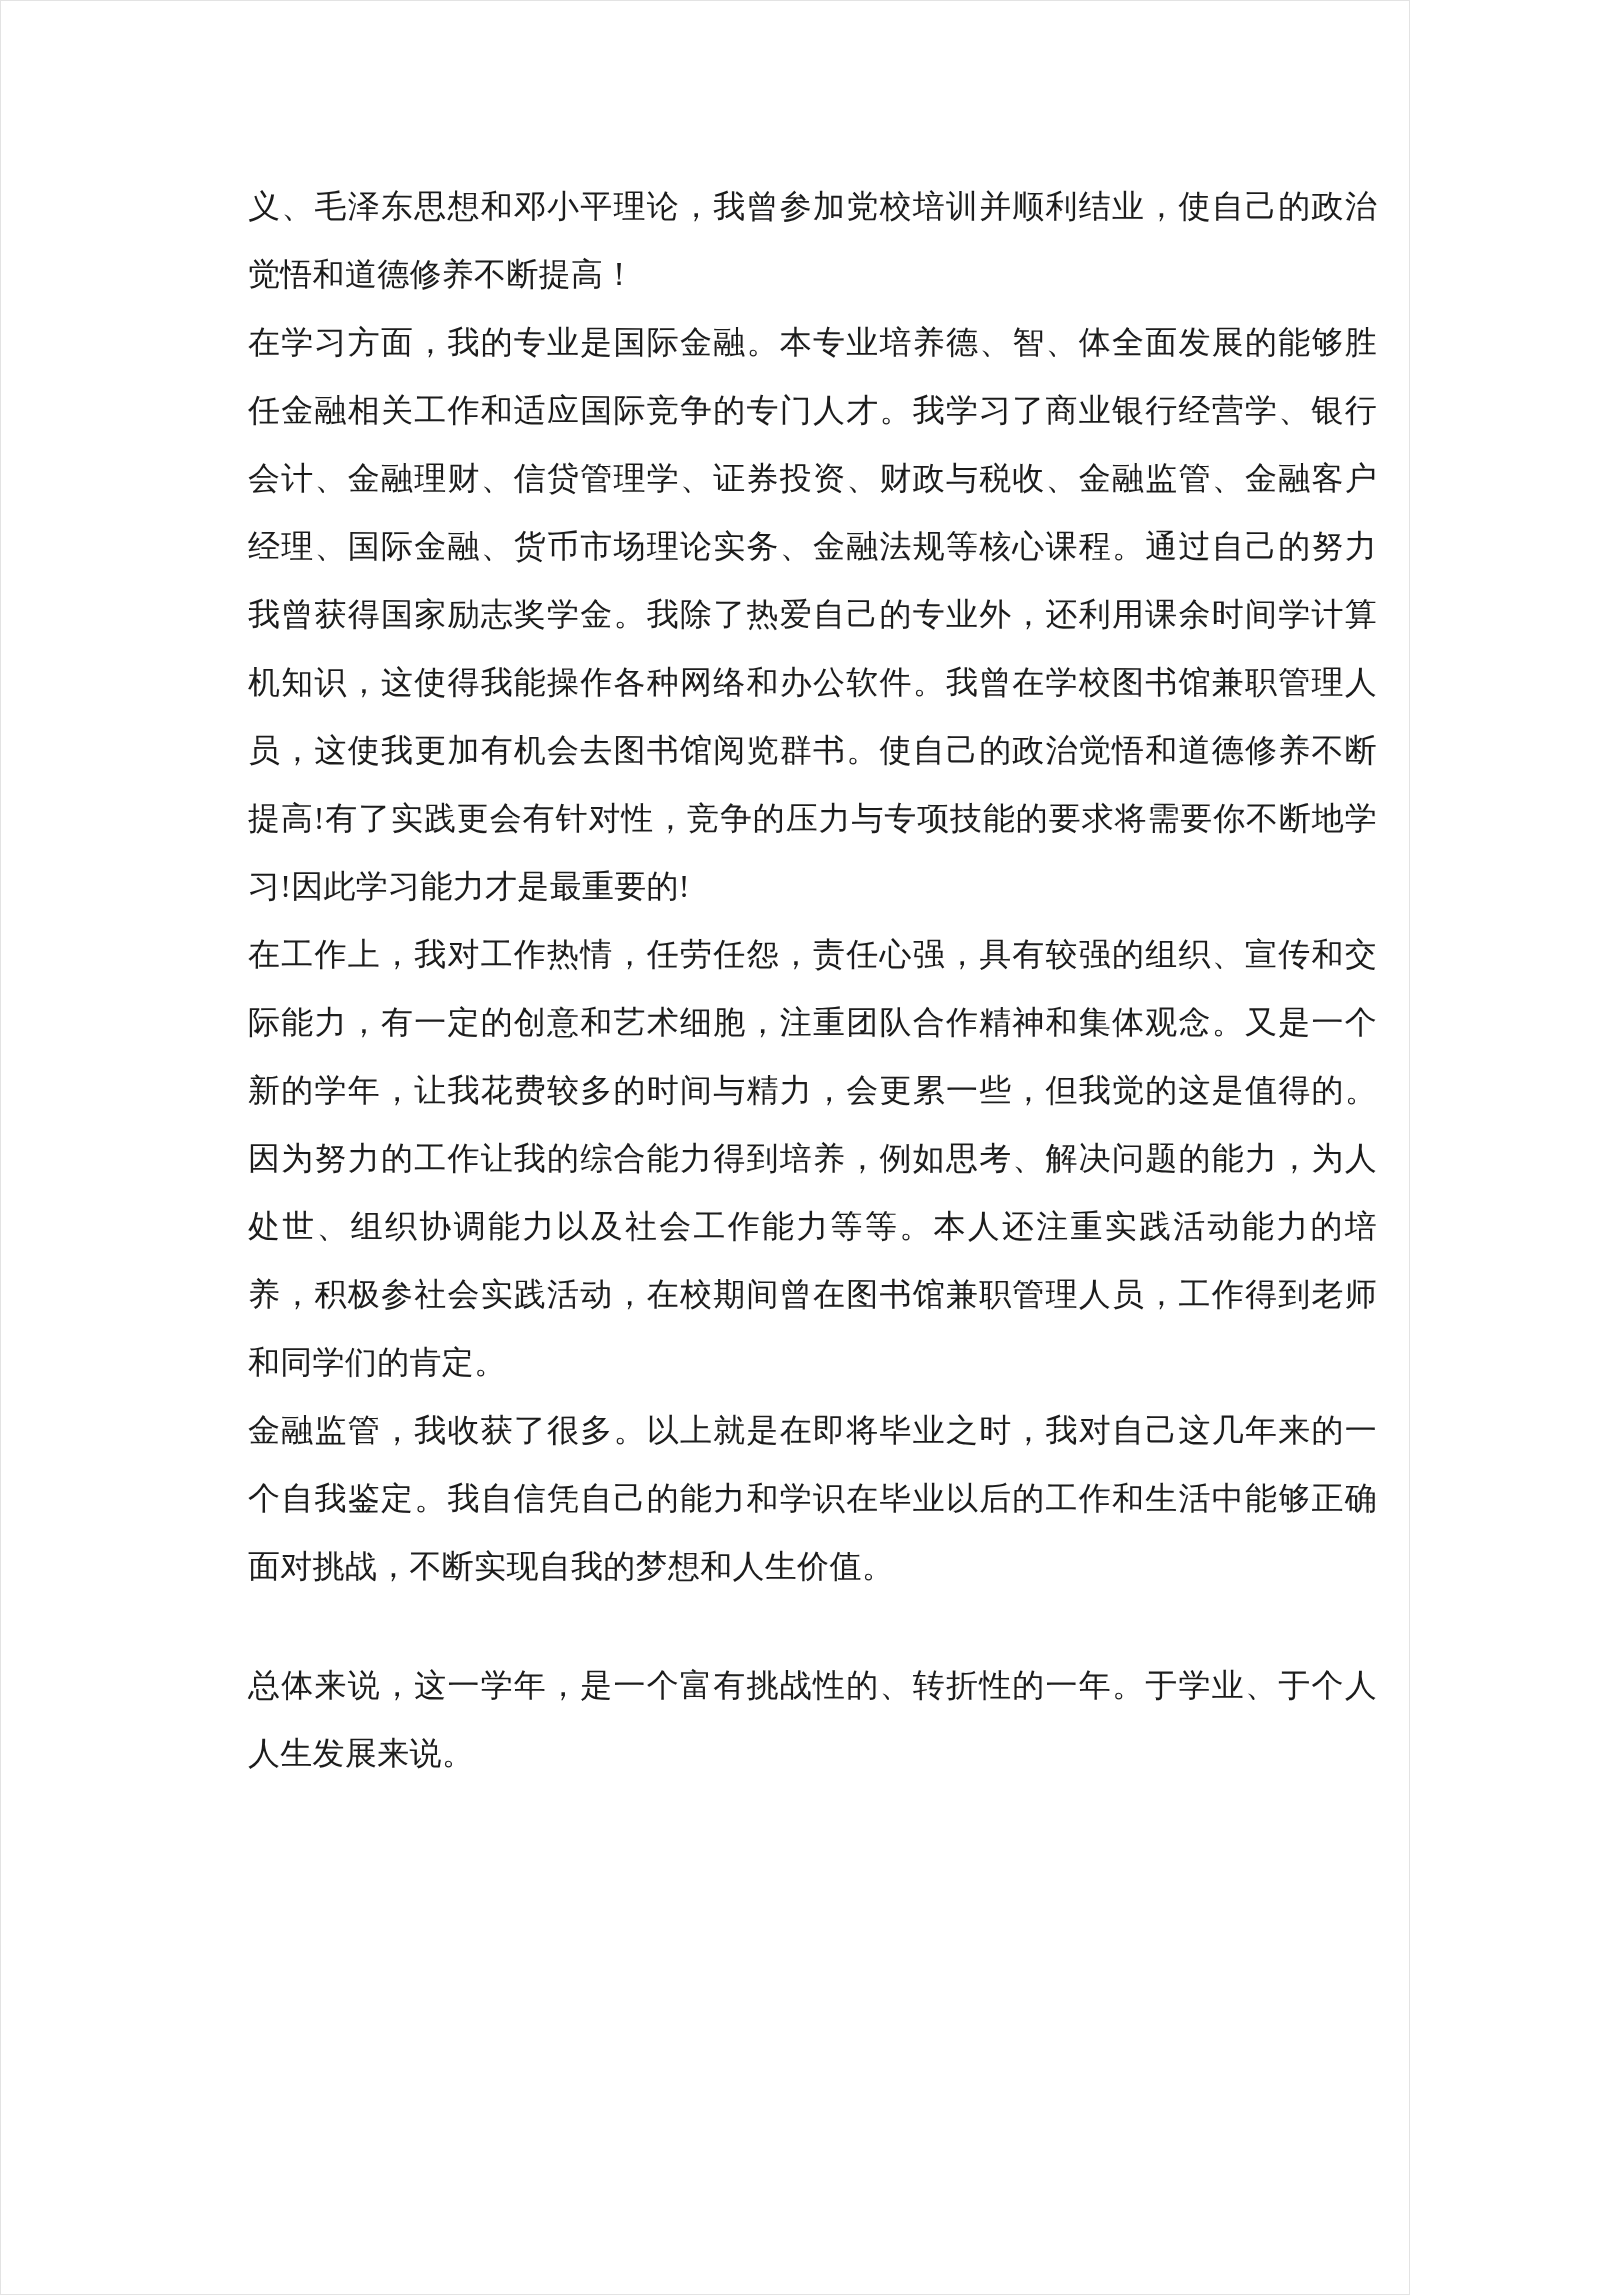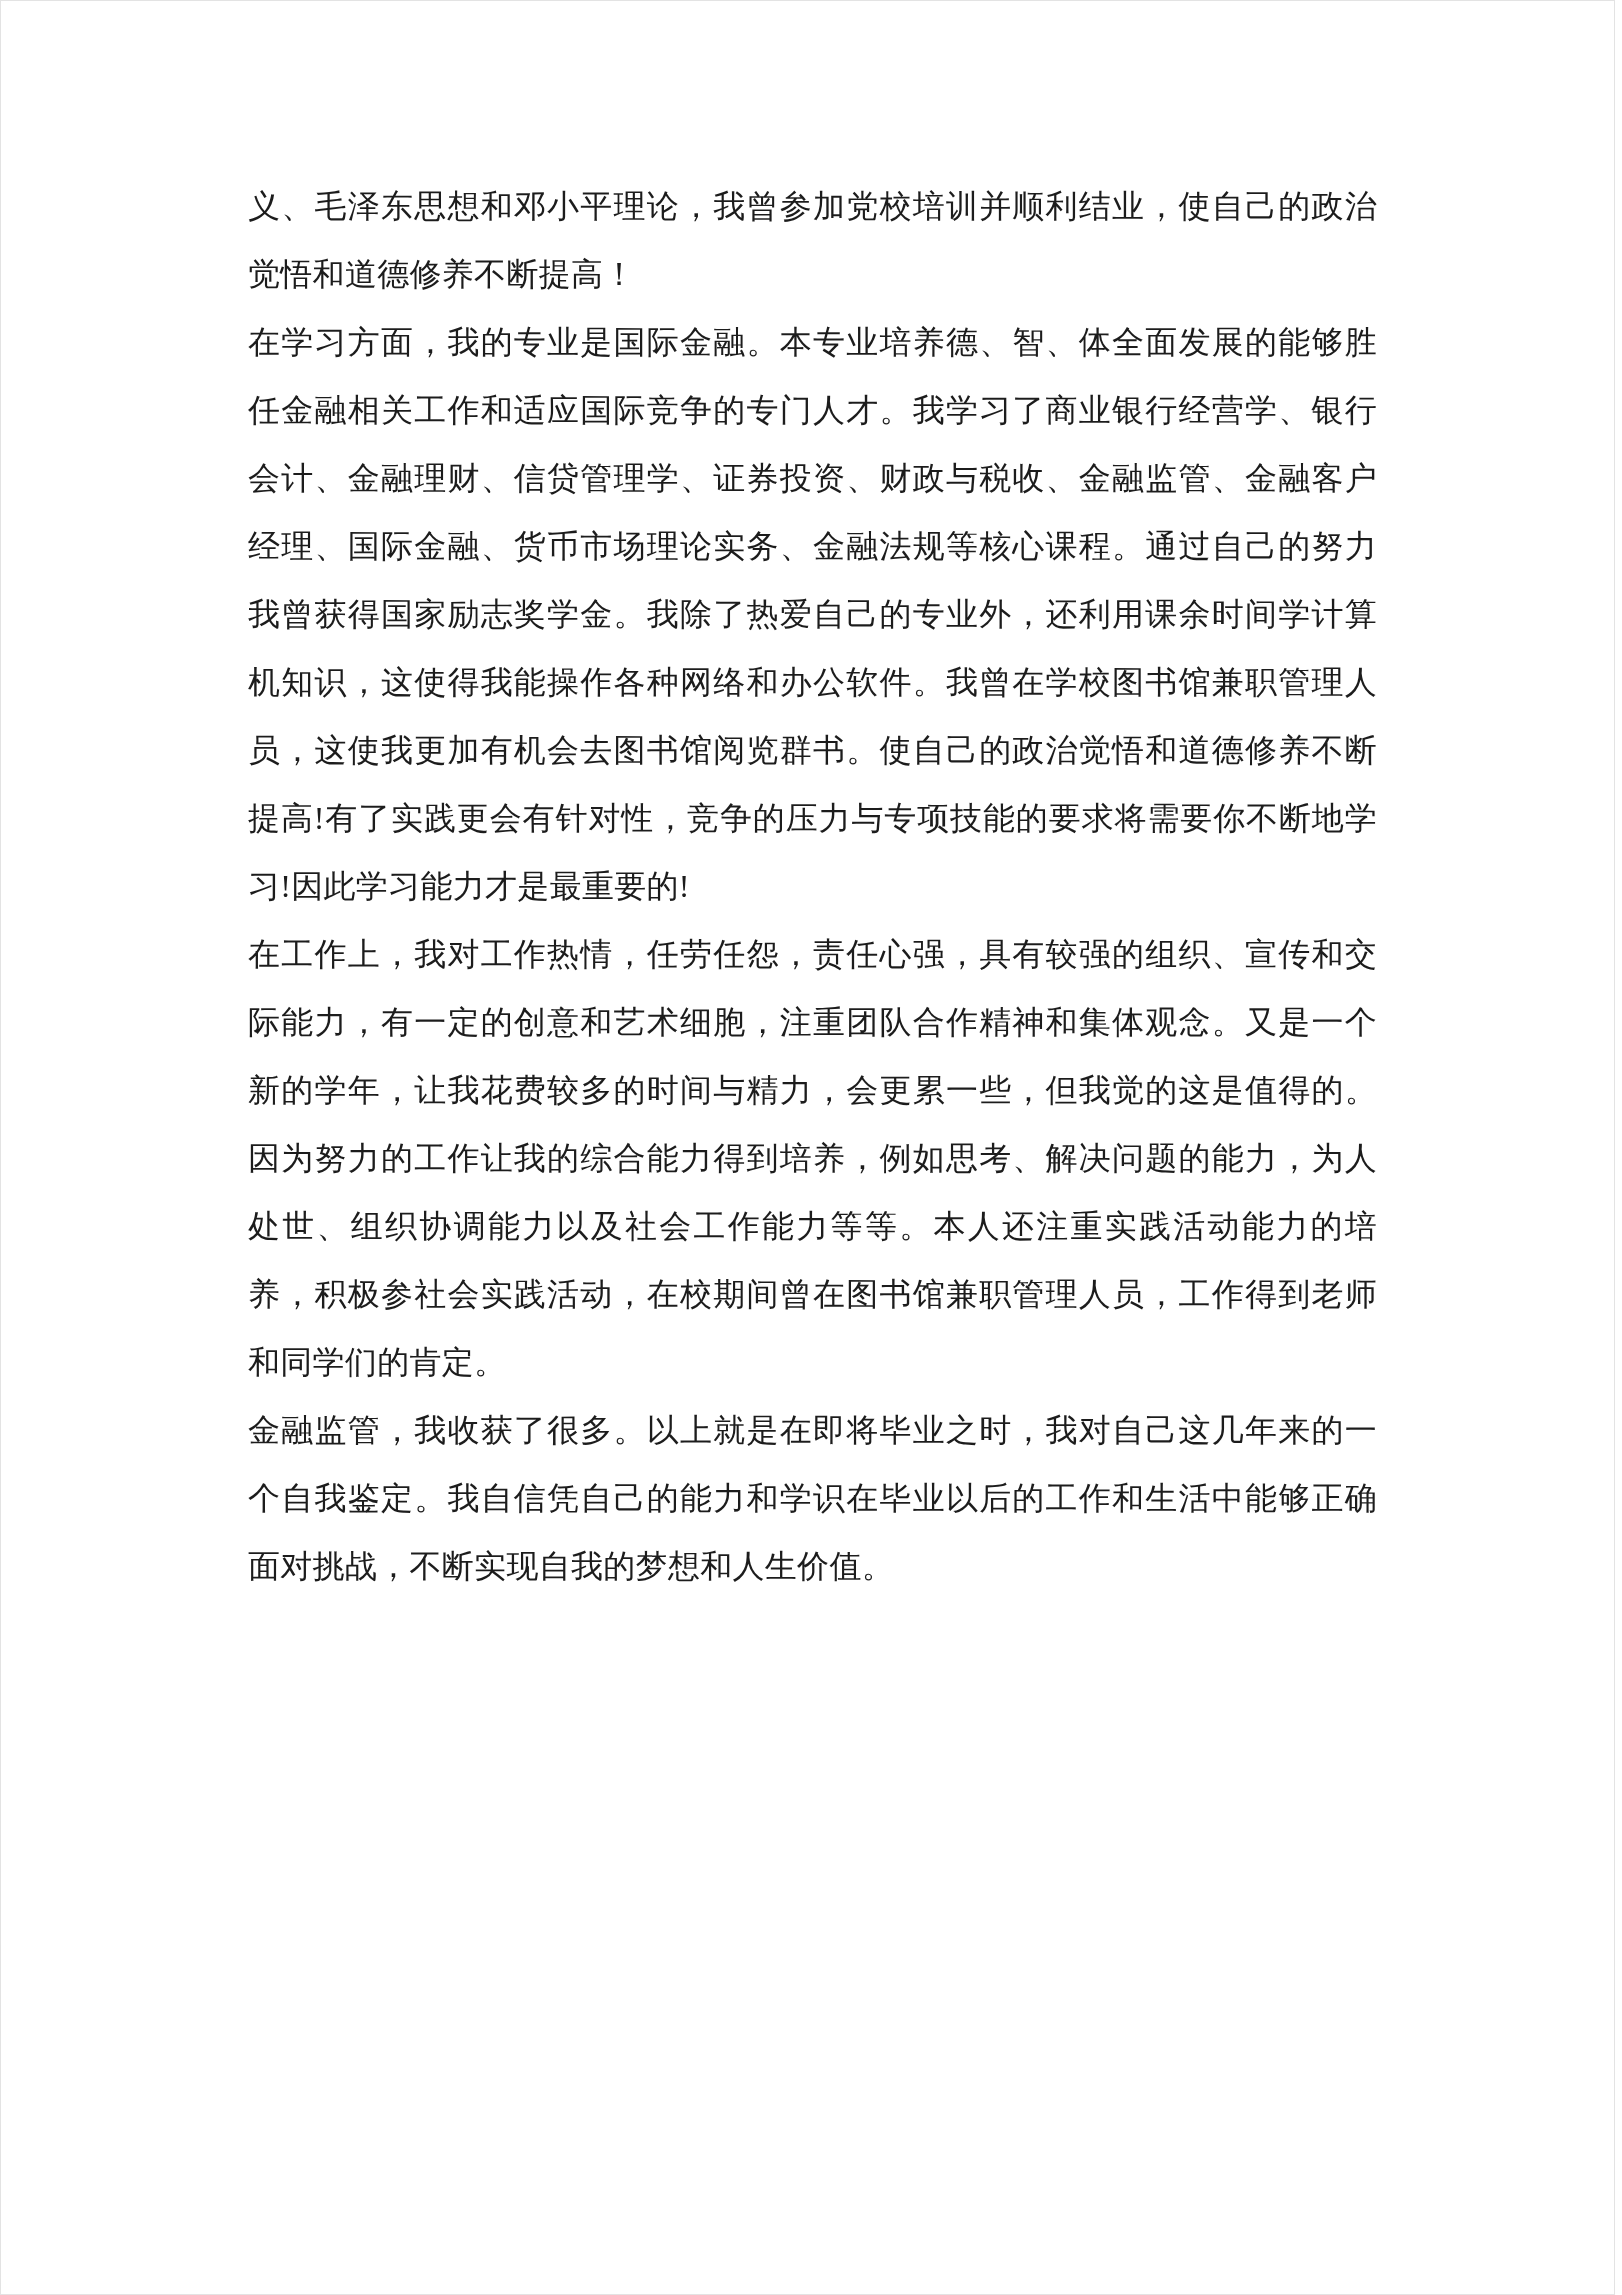--- a/index.html
+++ b/index.html
@@ -12,21 +12,21 @@
     height: 2295px;
     position: relative;
     font-family: "Liberation Serif", "DejaVu Serif", serif;
     color: #1c1c1c;
     box-sizing: border-box;
   }
   .page {
     position: absolute;
     top: 0;
     left: 0;
-    width: 1615px;
+    width: 1410px;
     height: 2295px;
     background: #ffffff;
     border: 1.3px solid #e3e3e3;
     box-sizing: border-box;
   }
   .content {
     position: absolute;
     top: 171px;
     left: 247px;
     width: 1129px;
@@ -49,15 +49,16 @@
 </head>
 <body>
 
 <div class="page">
   <div class="content">
     <p>义、毛泽东思想和邓小平理论，我曾参加党校培训并顺利结业，使自己的政治觉悟和道德修养不断提高！</p>
     <p>在学习方面，我的专业是国际金融。本专业培养德、智、体全面发展的能够胜任金融相关工作和适应国际竞争的专门人才。我学习了商业银行经营学、银行会计、金融理财、信贷管理学、证券投资、财政与税收、金融监管、金融客户经理、国际金融、货币市场理论实务、金融法规等核心课程。通过自己的努力我曾获得国家励志奖学金。我除了热爱自己的专业外，还利用课余时间学计算机知识，这使得我能操作各种网络和办公软件。我曾在学校图书馆兼职管理人员，这使我更加有机会去图书馆阅览群书。使自己的政治觉悟和道德修养不断提高!有了实践更会有针对性，竞争的压力与专项技能的要求将需要你不断地学习!因此学习能力才是最重要的!</p>
     <p>在工作上，我对工作热情，任劳任怨，责任心强，具有较强的组织、宣传和交际能力，有一定的创意和艺术细胞，注重团队合作精神和集体观念。又是一个新的学年，让我花费较多的时间与精力，会更累一些，但我觉的这是值得的。因为努力的工作让我的综合能力得到培养，例如思考、解决问题的能力，为人处世、组织协调能力以及社会工作能力等等。本人还注重实践活动能力的培养，积极参社会实践活动，在校期间曾在图书馆兼职管理人员，工作得到老师和同学们的肯定。</p>
     <p>金融监管，我收获了很多。以上就是在即将毕业之时，我对自己这几年来的一个自我鉴定。我自信凭自己的能力和学识在毕业以后的工作和生活中能够正确面对挑战，不断实现自我的梦想和人生价值。</p>
     <div class="blank-line"></div>
+    <p>总体来说，这一学年，是一个富有挑战性的、转折性的一年。于学业、于个人人生发展来说。</p>
   </div>
 </div>
 
 
 </body></html>

